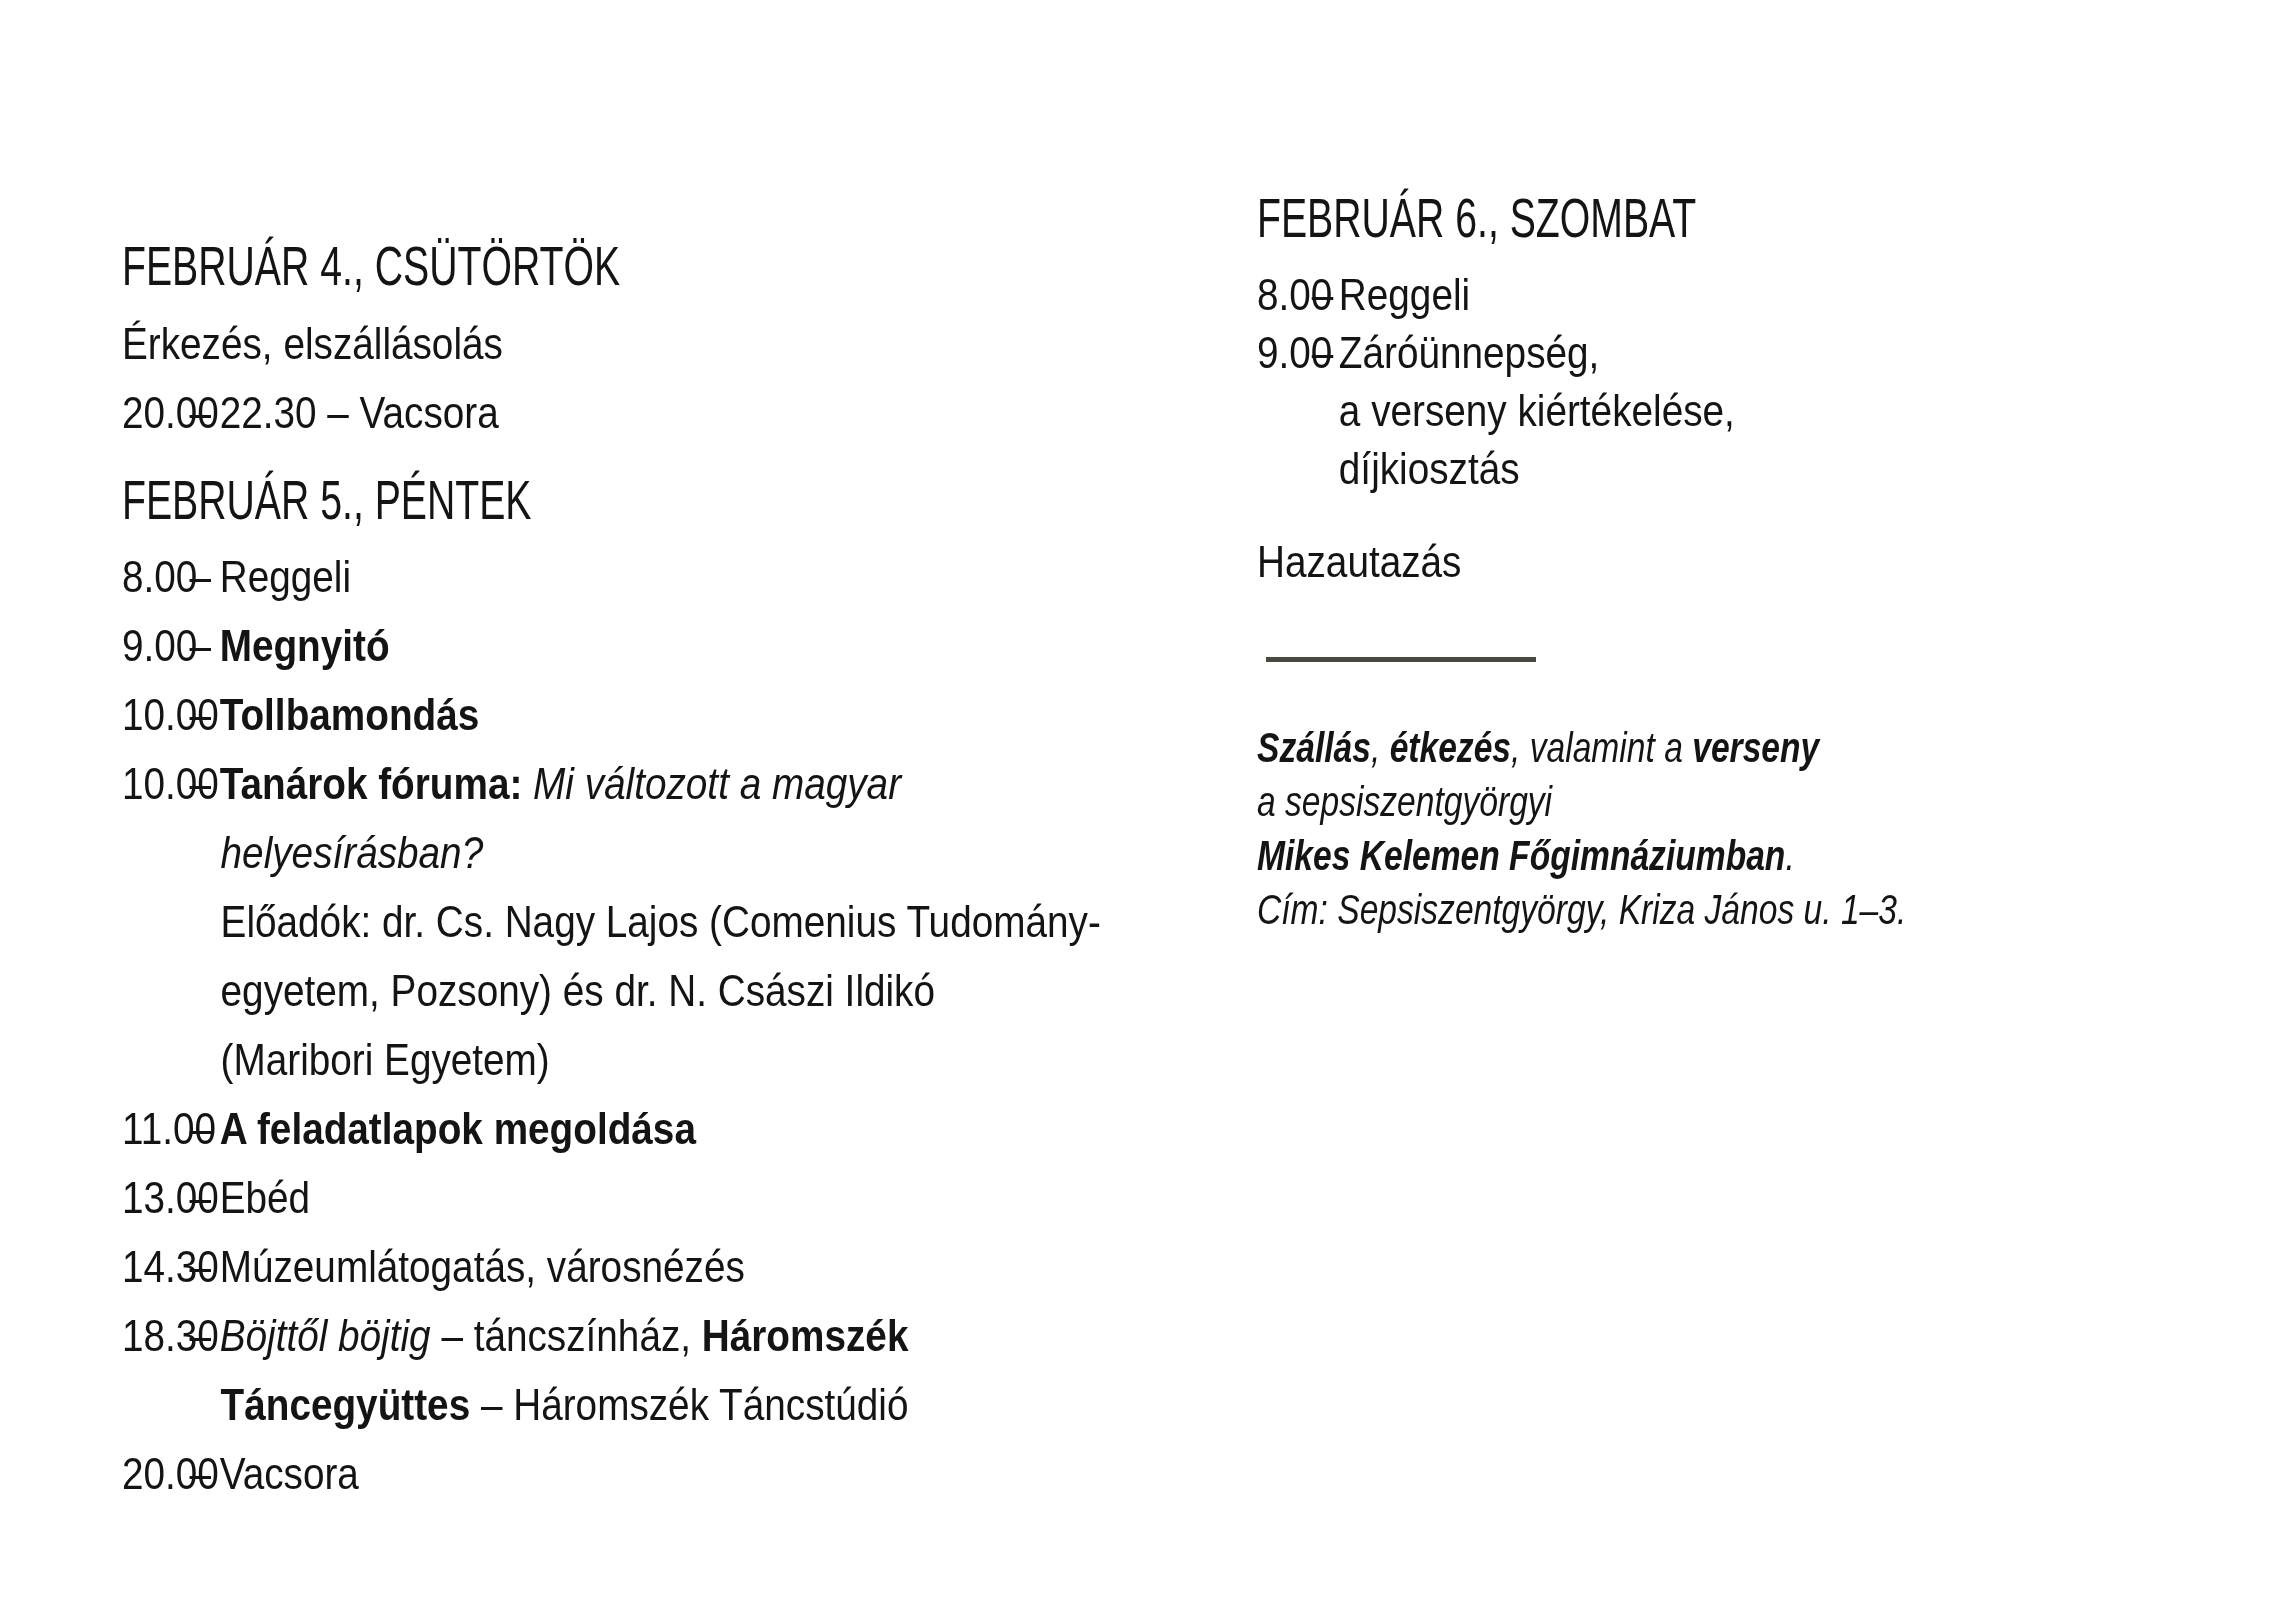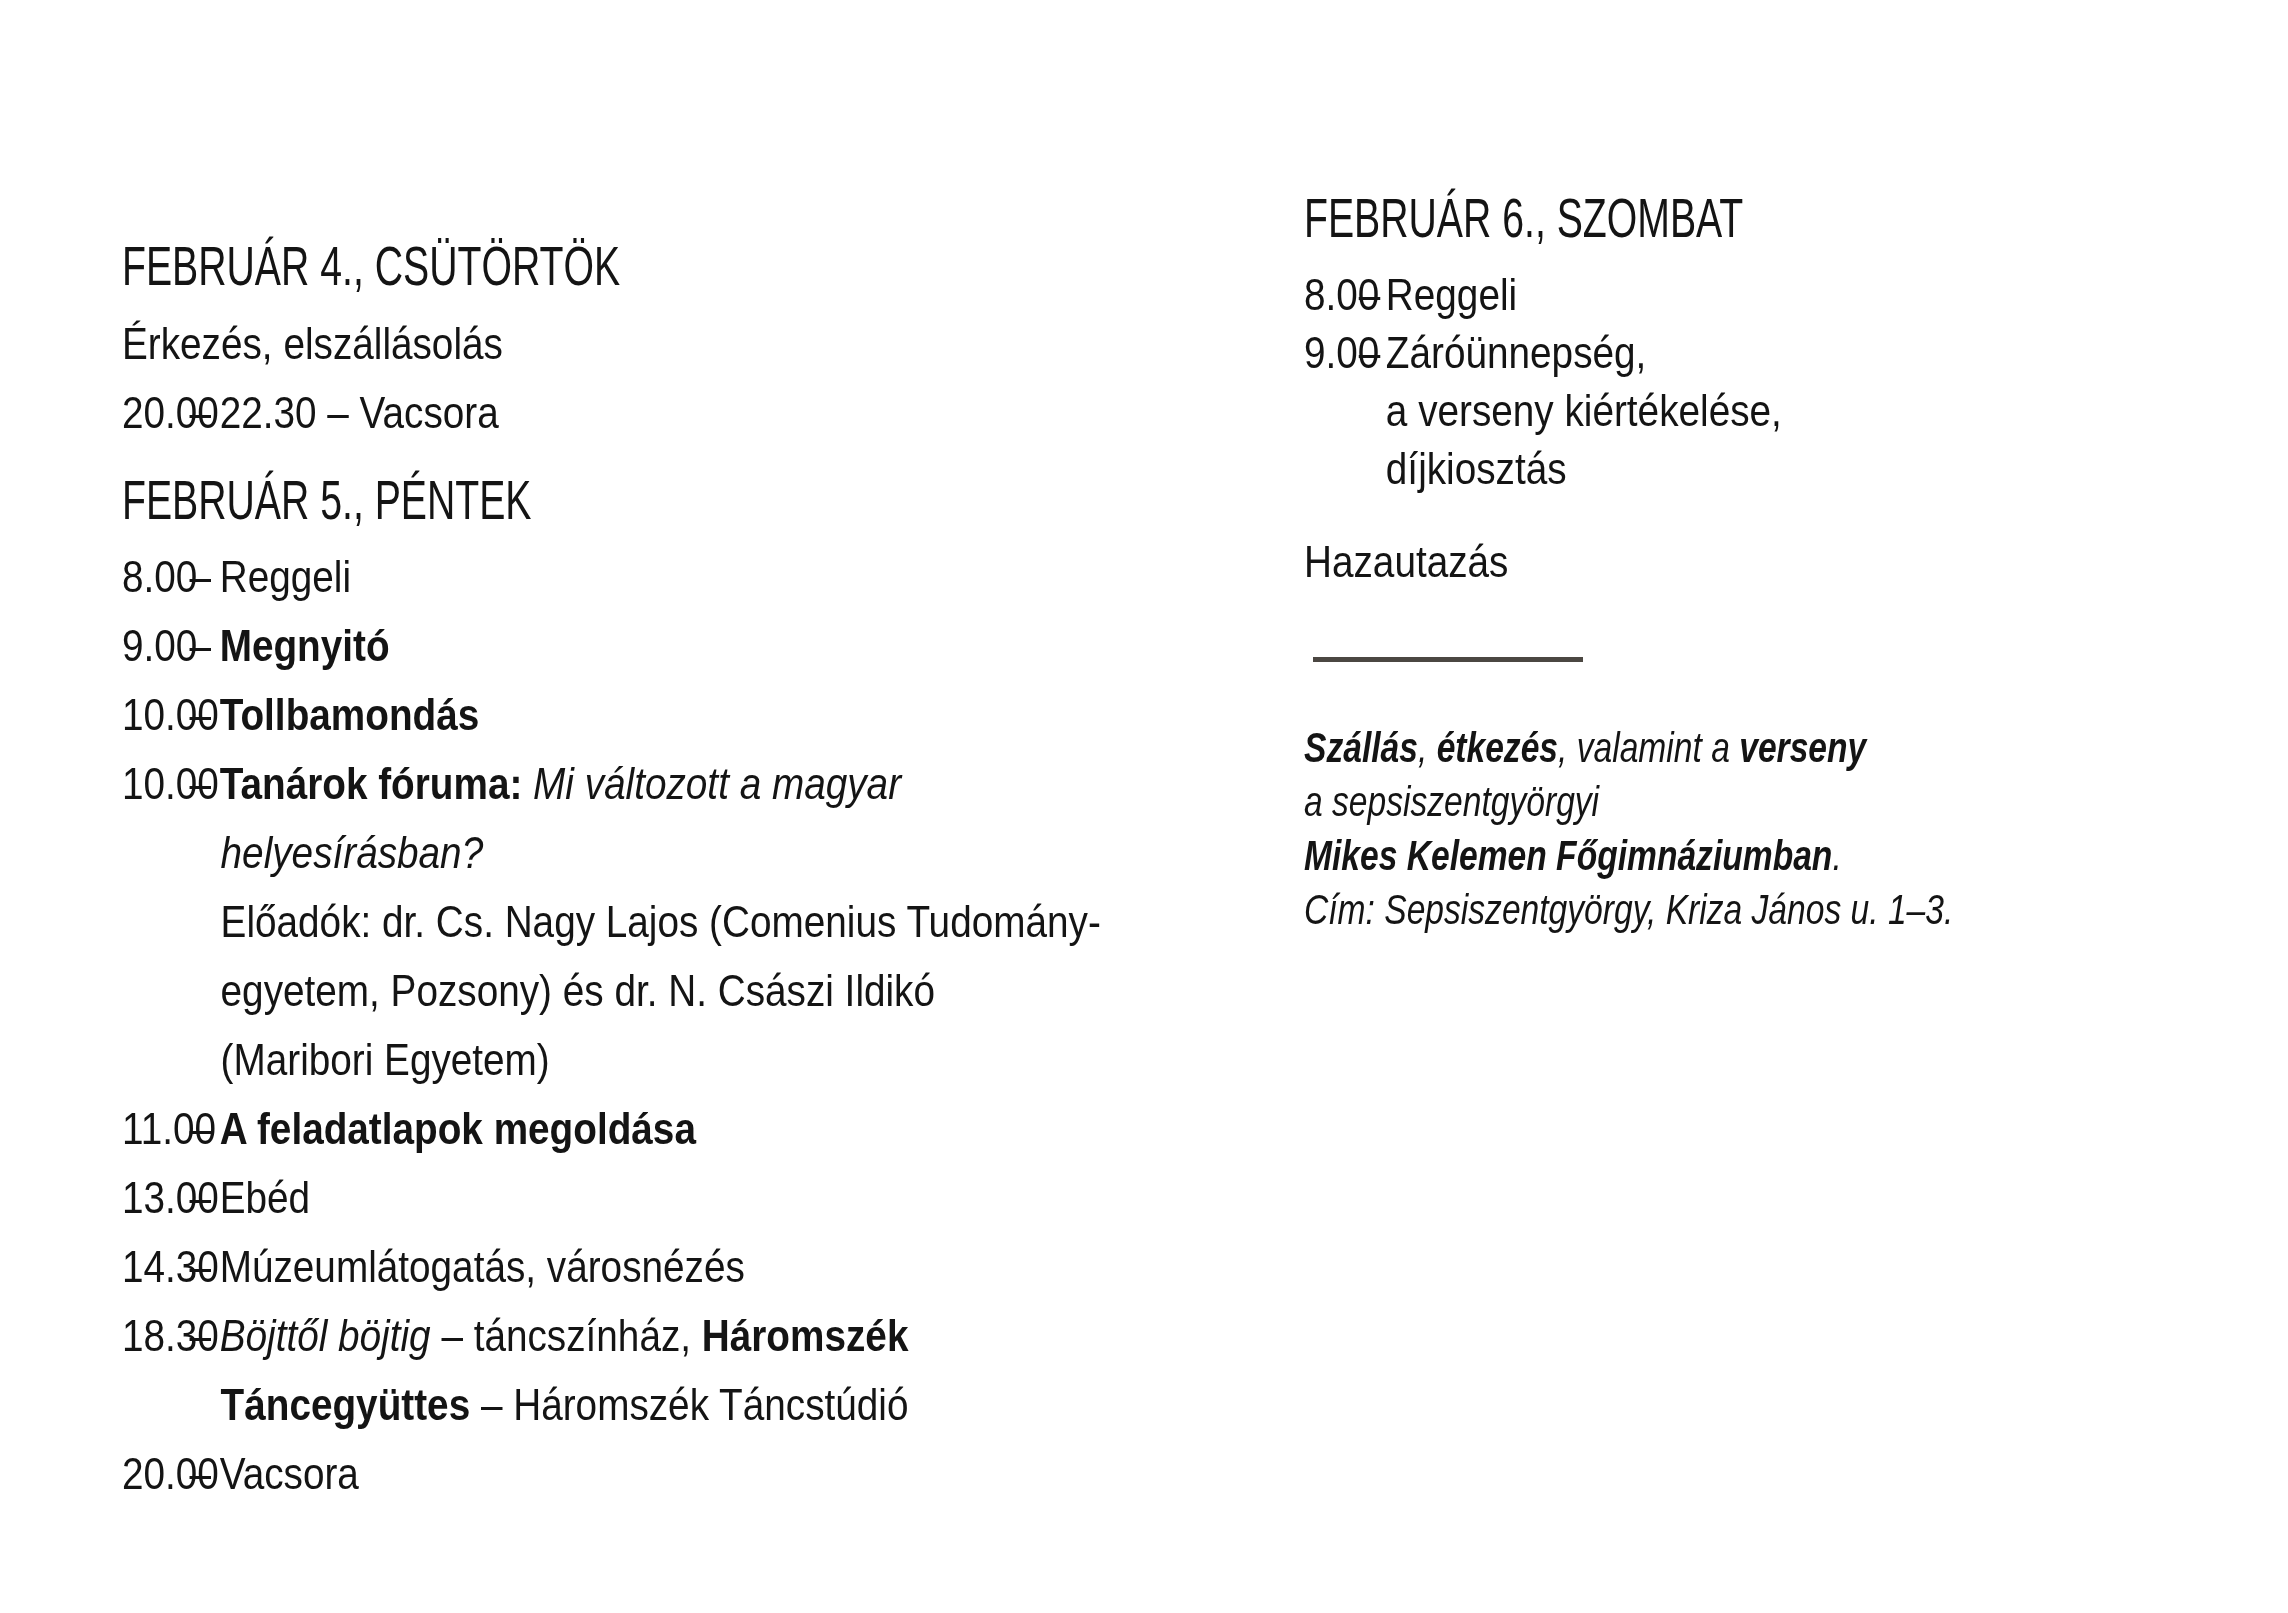--- a/index.html
+++ b/index.html
@@ -3,21 +3,21 @@
 <meta charset="utf-8">
 <style>
   html,body{margin:0;padding:0;}
   body{
     width:2289px;height:1613px;background:#ffffff;color:#141414;
     font-family:"Liberation Sans", sans-serif;position:relative;overflow:hidden;
   }
   .page{position:absolute;inset:0;}
   .col{position:absolute;top:178px;}
   .col-left{left:122px;width:1163px;margin-top:48px;}
-  .col-right{left:1257px;width:978px;margin-left:47px;}
+  .col-right{left:1257px;width:978px;}
 
   .h{
     font-size:56px;line-height:79px;font-weight:normal;white-space:nowrap;
     transform:scaleX(0.70);transform-origin:0 50%;margin:0 0 3.7px 0;
   }
   .h.hsub{margin-top:13px;}
 
   .row{
     display:flex;align-items:baseline;font-size:44px;line-height:69px;
     white-space:nowrap;transform:scaleX(0.88);transform-origin:0 50%;

